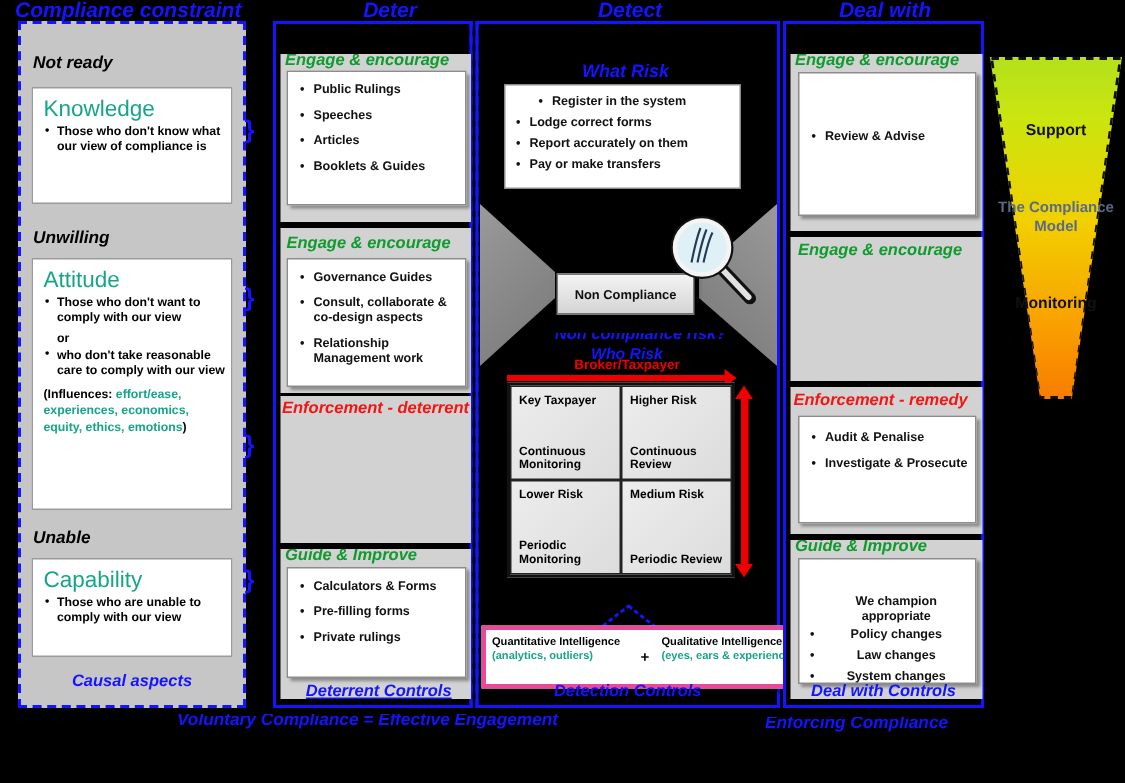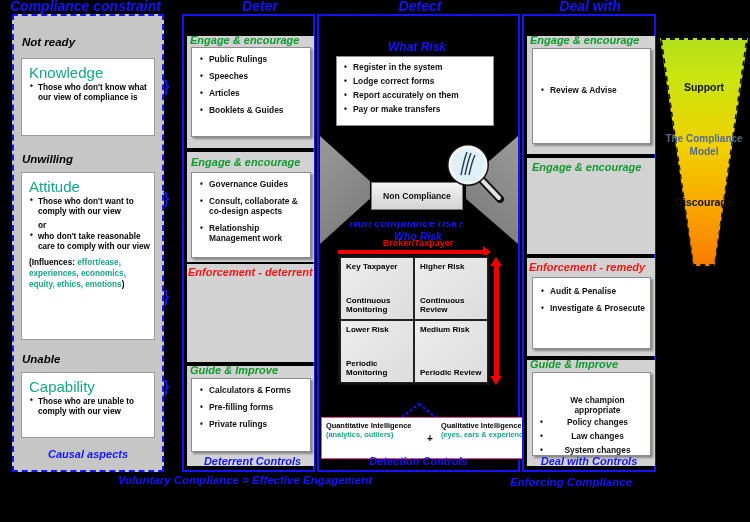--- a/index.html
+++ b/index.html
@@ -87,21 +87,21 @@
   .arrow-v:before { content:""; position:absolute; left:-4px; bottom:-8px;
                     border-top:9px solid #ef0000; border-left:6px solid transparent;
                     border-right:6px solid transparent; }
   #who-label { position:absolute; color:#1414ff; font-weight:bold; font-size:10.5px;
                font-style:italic; width:160px; text-align:center; }
   #matrix-axis-label { position:absolute; color:#ef0000; font-weight:bold;
                        font-size:9px; width:160px; text-align:center; }
 
   
   #intel-box { position:absolute; left:321px; top:417px; width:218px; height:42px;
-               background:#fff; border:1px solid #ec4899;
+               background:#fff; border:3px solid #ec4899;
                box-shadow:2px 2px 3px rgba(0,0,0,.4); display:flex; }
   #intel-box .half { flex:1; padding:3px 2px 0 4px; font-size:7.4px; font-weight:bold;
                      color:#000; line-height:1.25; }
   #intel-box .teal { color:#17a589; }
   #intel-plus { width:14px; display:flex; align-items:center; justify-content:center;
                 font-size:10px; font-weight:bold; }
 
   
   #pyramid-wrap { position:absolute; left:660px; top:38px; width:88px; height:228px; }
   #pyramid { position:absolute; inset:0; clip-path:polygon(0% 0%,100% 0%,62% 100%,38% 100%);
@@ -220,21 +220,21 @@
   </div>
 
   <div class="bigcol" style="left:317px;top:14px;width:203px;height:458px;">
     <div class="dashframe" style="left:-2px;top:-2px;right:-2px;bottom:-2px;"></div>
   </div>
 
   <div id="what-label" style="left:317px;top:40px;">What Risk</div>
 
   <div class="card" style="left:336px;top:56px;width:158px;height:70px;">
     <ul style="padding:5px 4px 4px 16px;">
-      <li style="margin-bottom:4px;">Register in the system</li>
+      <li style="margin-bottom:4px;margin-left:15px;">Register in the system</li>
       <li style="margin-bottom:4px;">Lodge correct forms</li>
       <li style="margin-bottom:4px;">Report accurately on them</li>
       <li style="margin-bottom:4px;">Pay or make transfers</li>
     </ul>
   </div>
 
   <div id="funnel-left" style="left:320px;top:136px;width:50px;height:108px;
        background:linear-gradient(135deg,#9a9a9a,#777);
        clip-path:polygon(0% 0%,100% 42%,100% 58%,0% 100%);"></div>
   <div id="funnel-right" style="left:466px;top:136px;width:52px;height:108px;
@@ -247,21 +247,21 @@
     <line x1="38" y1="38" x2="57" y2="58" stroke="#111" stroke-width="8" stroke-linecap="round"></line>
     <line x1="38" y1="38" x2="56" y2="57" stroke="#e2e2e2" stroke-width="4" stroke-linecap="round"></line>
     <circle cx="25" cy="24" r="21" fill="#111"></circle>
     <circle cx="25" cy="24" r="18" fill="#dff0f6"></circle>
     <circle cx="25" cy="24" r="18" fill="none" stroke="#f4f4f4" stroke-width="3"></circle>
     <path d="M18 34 C20 24 22 16 24 11" stroke="#243a52" stroke-width="1.4" fill="none"></path>
     <path d="M22 34 C24 24 26 17 28 12" stroke="#243a52" stroke-width="1.4" fill="none"></path>
     <path d="M26 34 C28 25 30 18 32 14" stroke="#243a52" stroke-width="1.4" fill="none"></path>
   </svg>
 
-  <div class="clip-top" style="position:absolute;left:332px;top:222px;width:150px;height:10px;">
+  <div class="clip-top" style="position:absolute;left:352px;top:222px;width:150px;height:10px;">
     <div style="position:relative;top:-5px;color:#1414ff;font-weight:bold;font-style:italic;font-size:11px;text-align:center;">Non compliance risk?</div>
   </div>
 
   <div id="who-label" style="left:338px;top:230px;">Who Risk</div>
   <div id="matrix-axis-label" style="left:338px;top:238px;">Broker/Taxpayer</div>
 
   <div class="arrow-h" style="left:338px;top:250px;width:146px;"></div>
   <div class="arrow-v" style="left:494px;top:265px;height:112px;"></div>
 
   <div id="risk-matrix">
@@ -338,24 +338,24 @@
     </div>
   </div>
 
   <div id="pyramid-wrap">
     <div id="pyramid"></div>
     <svg id="pyramid-outline" viewBox="0 0 88 228" preserveAspectRatio="none">
       <polygon points="1,1 87,1 55,227 33,227" fill="none" stroke="#111" stroke-width="2" stroke-dasharray="5,4"></polygon>
     </svg>
     <div class="pyr-txt" style="top:43px;">Support</div>
     <div id="pyr-title" style="top:95px;">The Compliance Model</div>
-    <div class="pyr-txt" style="top:158px;">Discourage</div>
-  </div>
-
-  <div class="botcap" style="left:182px;top:455px;width:141px;">Deterrent Controls</div>
+    <div class="pyr-txt" style="top:158px;">Monitoring</div>
+  </div>
+
+  <div class="botcap" style="left:182px;top:455px;width:141px;text-decoration:underline;">Deterrent Controls</div>
   <div class="botcap" style="left:317px;top:455px;width:203px;">Detection Controls</div>
   <div class="botcap" style="left:522px;top:455px;width:134px;">Deal with Controls</div>
 
   <div class="clip-top" style="position:absolute;left:510px;top:478px;width:150px;height:14px;">
     <div class="botcap2" style="position:relative;top:-2px;">Enforcing Compliance</div>
   </div>
   <div class="clip-top" style="position:absolute;left:118px;top:476px;width:290px;height:14px;">
     <div class="botcap2" style="position:relative;top:-2px;">Voluntary Compliance = Effective Engagement</div>
   </div>
 

